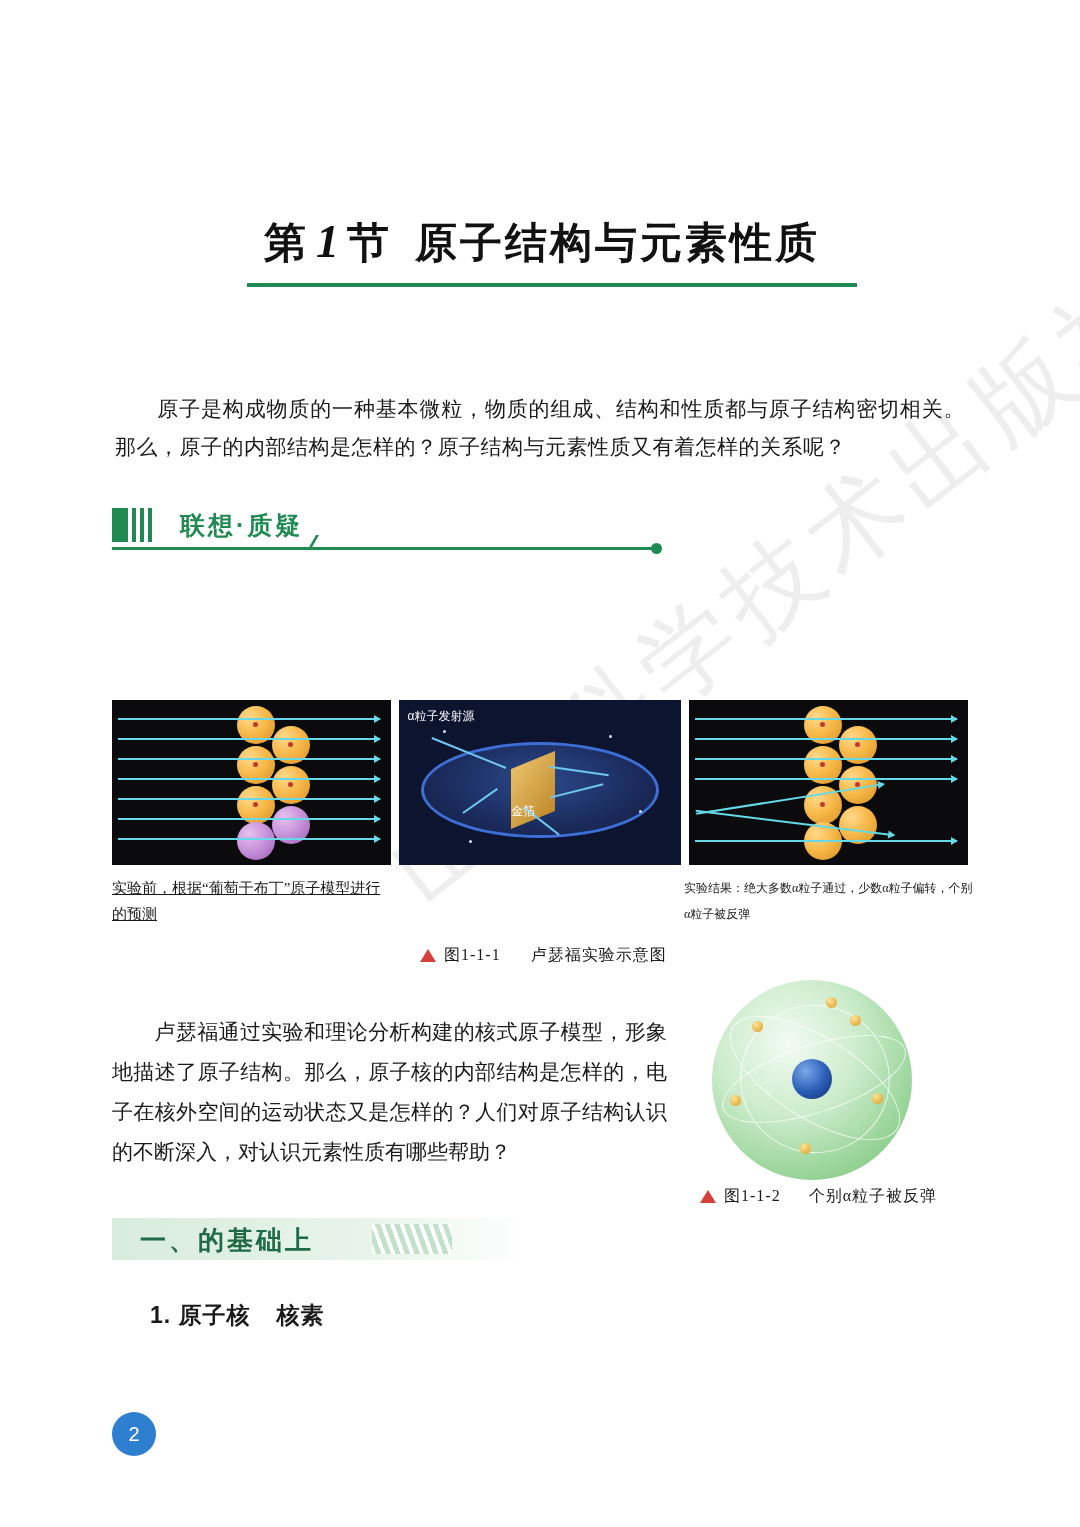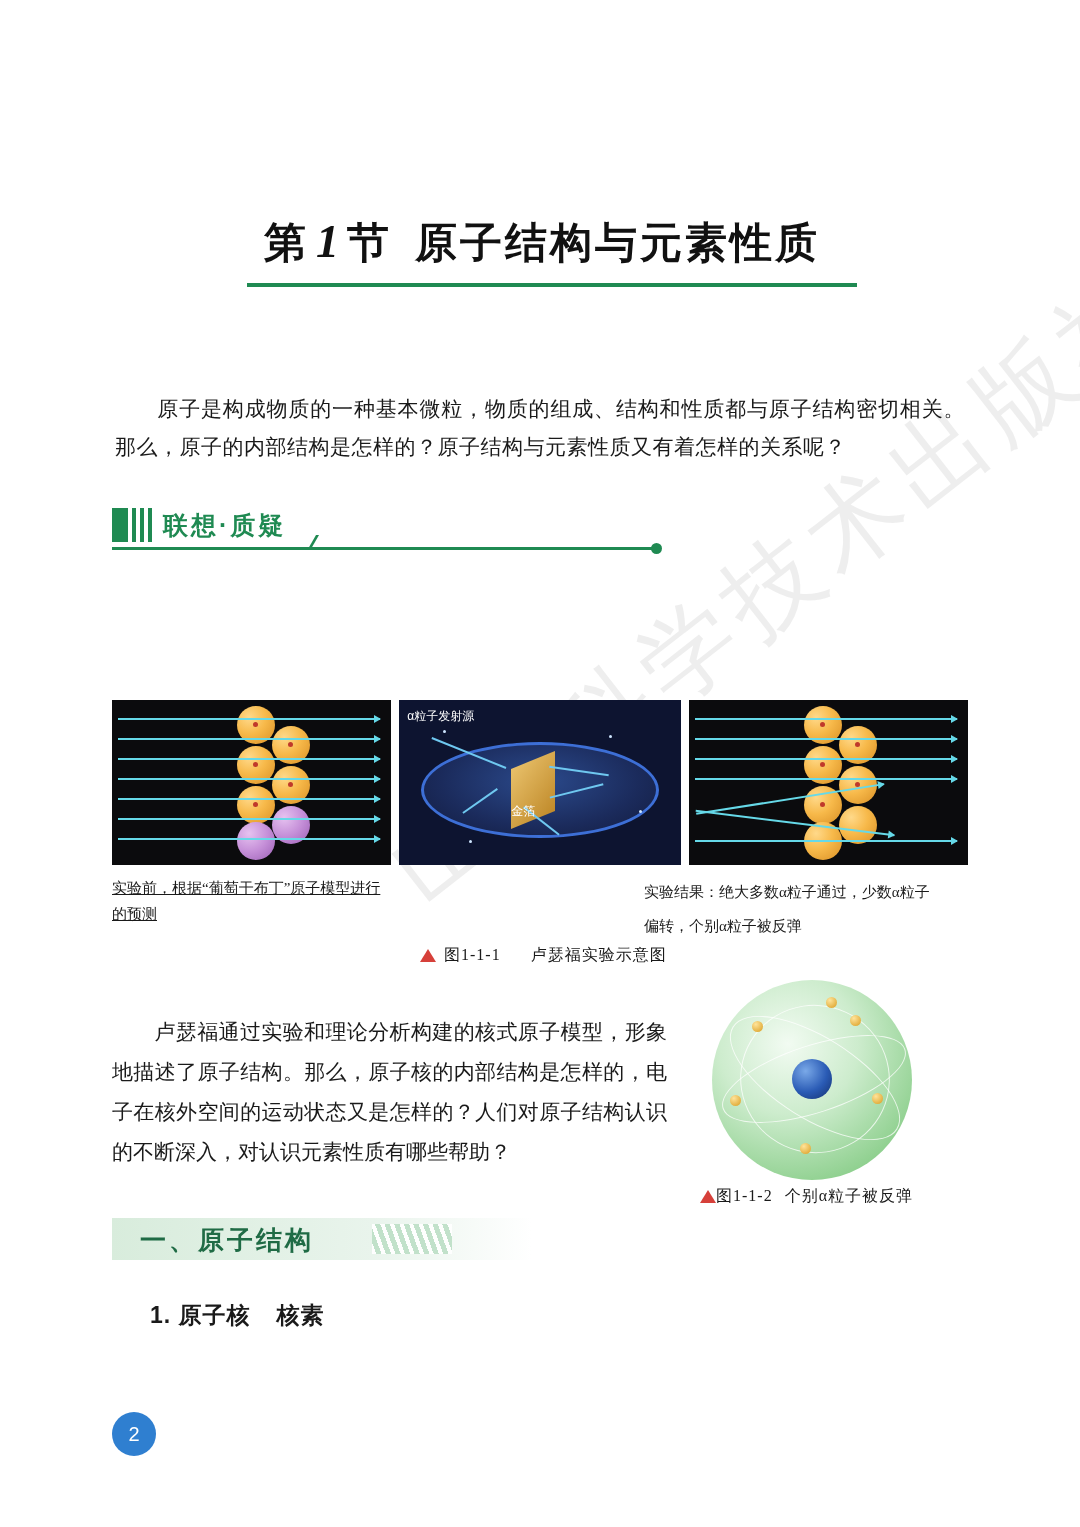--- a/index.html
+++ b/index.html
@@ -112,21 +112,21 @@
     background:
       repeating-linear-gradient(90deg, #1f8a52 0 4px, #ffffff 4px 8px);
     border-left: 12px solid #1f8a52;
     box-sizing: border-box;
   }
   .lx-text {
     font-size: 25px;
     font-weight: bold;
     color: #1f8a52;
     letter-spacing: 3px;
-    margin-left: 11px;
+    margin-left: 28px;
     font-family: "Liberation Sans", sans-serif;
   }
   .lx-underline {
     position: absolute;
     left: 0; top: 42px;
     width: 545px; height: 3px;
     background: #1f8a52;
   }
   .lx-underline:after {
     content: "";
@@ -218,21 +218,21 @@
     position: absolute;
     left: 112px; top: 60px;
     width: 44px; height: 60px;
     background: linear-gradient(135deg, #e8c06a, #c08a2a);
     transform: skewY(-22deg);
   }
   .blabel {
     position: absolute;
     color: #ffffff;
     font-size: 12px;
-    font-family: Liberation Sans, sans-serif;
+    font-family: Liberation Mono, monospace;
   }
   .bsource { left: 8px; top: 8px; }
   .bfoil { left: 112px; top: 103px; }
   .barrow {
     position: absolute;
     height: 1.5px;
     background: #6fc8f0;
   }
   .bdot {
     position: absolute;
@@ -247,25 +247,25 @@
     left: 112px;
     top: 875px;
     width: 270px;
     font-size: 15px;
     line-height: 26px;
     color: #1a1a1a;
     text-decoration: underline;
   }
   .cap-right {
     position: absolute;
-    left: 644px;
+    left: 684px;
     top: 875px;
     width: 290px;
-    font-size: 15px;
-    line-height: 34px;
+    font-size: 12px;
+    line-height: 26px;
   }
   .fignum {
     position: absolute;
     left: 420px;
     top: 945px;
     font-size: 16px;
     letter-spacing: 1px;
     display: flex;
     align-items: center;
     gap: 8px;
@@ -278,20 +278,21 @@
     display: inline-block;
   }
   .fignum2 {
     position: absolute;
     left: 700px;
     top: 1186px;
     font-size: 16px;
     letter-spacing: 1px;
     display: flex;
     align-items: center;
+    gap: 8px;
   }
 
   
   .para-model {
     position: absolute;
     left: 112px;
     top: 985px;
     width: 555px;
     font-size: 21px;
     line-height: 40px;
@@ -524,21 +525,21 @@
   <div class="fignum2">
     <span class="tri"></span>
     <span>图1-1-2</span>
     <span style="display:inline-block;width:12px;"></span>
     <span>个别α粒子被反弹</span>
   </div>
 
   <div class="sec-head">
     <div class="sec-bg"></div>
     <div class="sec-stripes"></div>
-    <div class="sec-text">一、原子结构</div>
+    <div class="sec-text">一、的基础上</div>
   </div>
 
   <div class="sub-head">
     <span>1. 原子核</span><span class="gap"></span><span>核素</span>
   </div>
 
   <div class="pagenum">2</div>
 
 </div>
 

